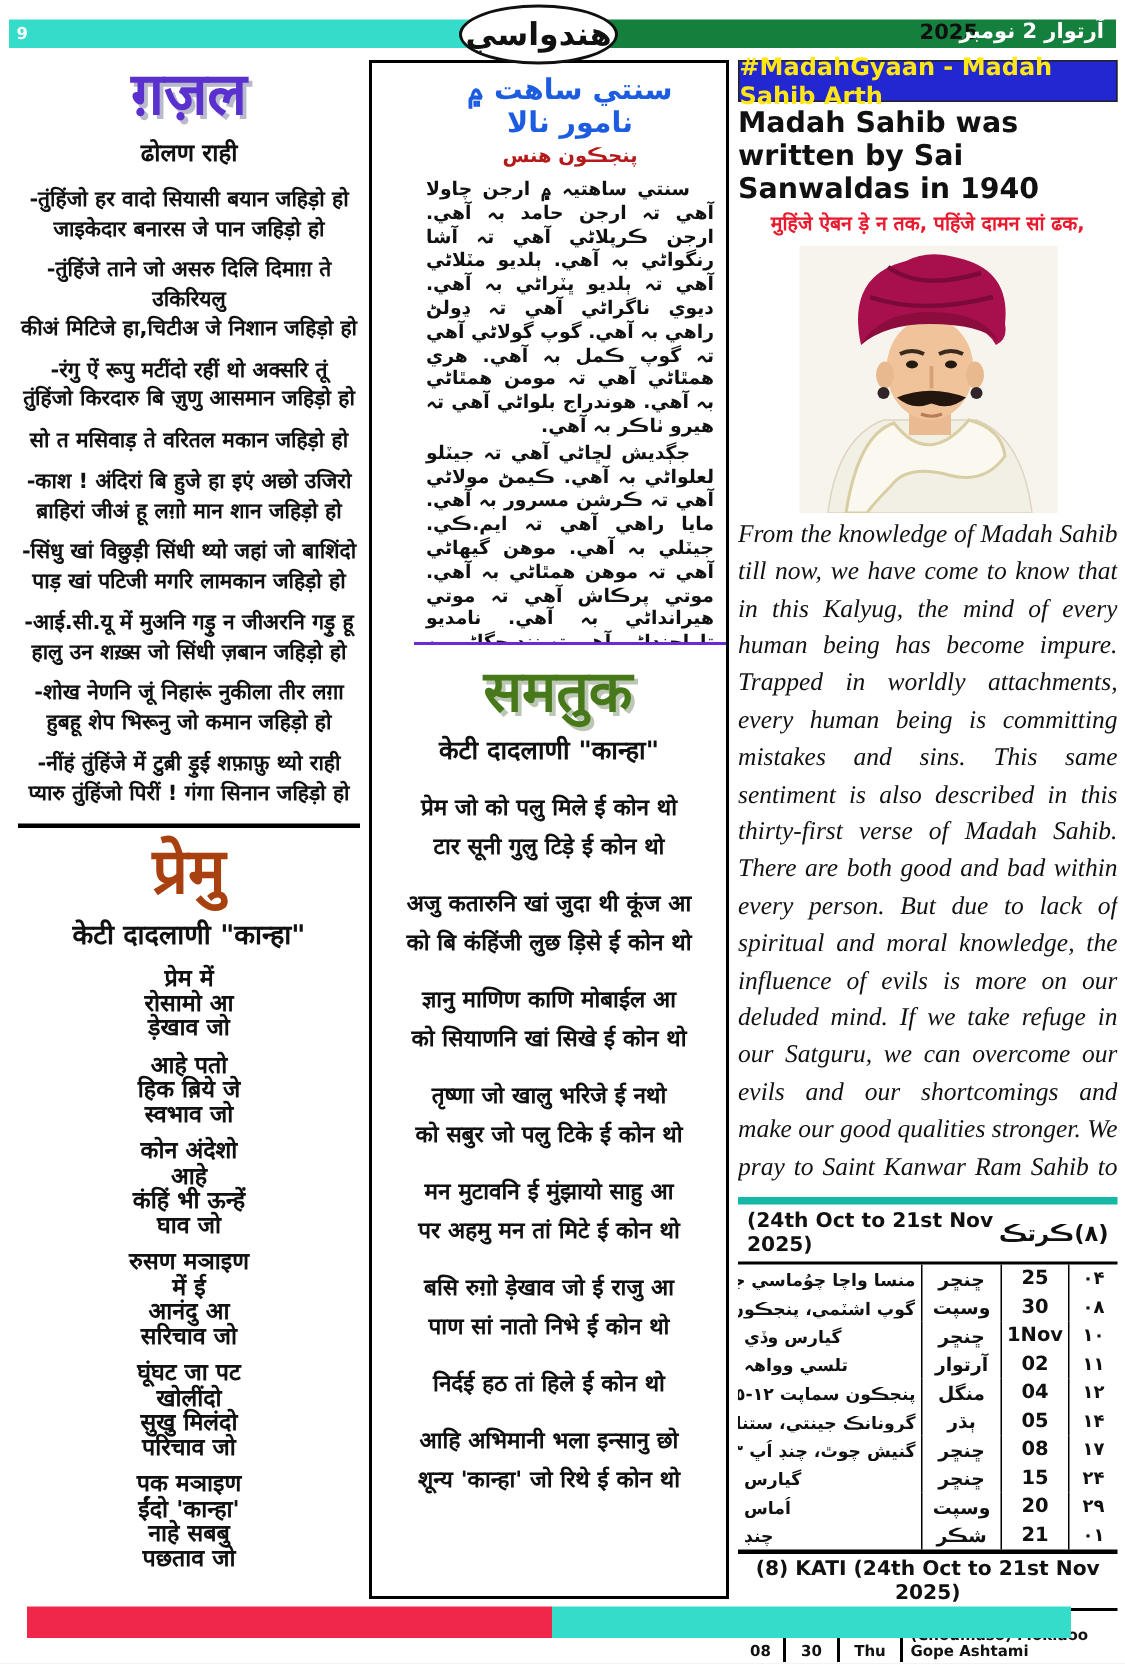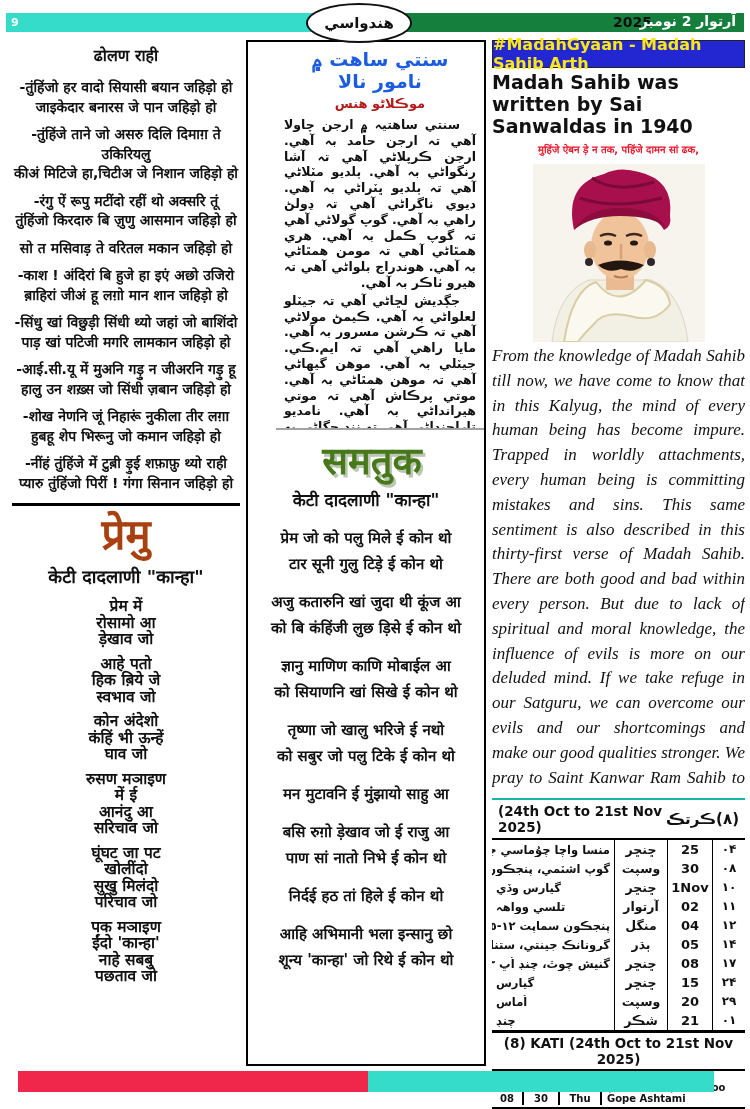--- a/index.html
+++ b/index.html
@@ -8,61 +8,61 @@
 
   
   .topbar{position:absolute;top:13px;left:6px;width:738px;height:19px;display:flex;}
   .topbar-teal{width:326px;height:100%;background:#35dcc9;display:flex;align-items:center;}
   .topbar-red{flex:1;height:100%;background:#15803d;position:relative;}
   .pagenum{color:#fff;font-size:11px;font-weight:bold;padding-left:5px;}
   .year{position:absolute;right:92px;top:1px;color:#101010;font-size:14px;font-weight:bold;}
   .date-urdu{position:absolute;right:8px;top:0px;color:#fff;font-size:14px;font-weight:bold;direction:rtl;}
   .masthead{position:absolute;left:306px;top:3px;width:102px;height:36px;background:#fff;
             border:2px solid #101010;border-radius:50%;display:flex;align-items:center;justify-content:center;z-index:5;}
-  .masthead span{font-size:15px;font-weight:bold;direction:rtl;}
+  .masthead span{font-size:21px;font-weight:bold;direction:rtl;}
 
   
   .col-left{position:absolute;left:12px;top:40px;width:228px;text-align:center;}
   .ghazal-title{font-size:39px;line-height:44px;font-weight:bold;color:#5a30cf;
                 text-shadow:2.5px 2.5px 0 #b9b9cc;margin:2px 0 4px 0;}
   .poem-author{font-size:16px;font-weight:bold;margin:4px 0 12px 0;}
   .couplet{margin-bottom:8px;}
   .g-line{font-size:14px;line-height:19.5px;font-weight:600;}
   .left-rule{border:none;border-top:3px solid #000;margin:10px 0 2px 0;}
   .premu-title{font-size:42px;line-height:50px;font-weight:bold;color:#a8400f;margin:4px 0 2px 0;}
   .premu-author{font-size:18px;font-weight:bold;margin:4px 0 10px 0;}
   .stanza{margin-bottom:8px;}
   .p-line{font-size:15.5px;line-height:16.5px;font-weight:600;}
 
   
   .col-mid{position:absolute;left:246px;top:40px;width:240px;height:1026px;border:2px solid #000;box-sizing:border-box;}
-  .sindhi-article{height:388px;border-bottom:2px solid #a3a3a3;box-sizing:border-box;
+  .sindhi-article{height:388px;border-bottom:2px solid #6d28d9;box-sizing:border-box;
                   padding:4px 8px;overflow:hidden;direction:rtl;margin-left:28px;}
   .sindhi-title{text-align:center;color:#1c5ce0;font-size:19px;font-weight:bold;margin:2px 0 4px 0;}
   .sindhi-author{text-align:center;color:#b51a1a;font-size:13px;font-weight:bold;margin:0 0 6px 0;}
   .sindhi-article p{margin:0 0 2px 0;font-size:12.5px;line-height:15.8px;font-weight:600;
                     text-align:justify;text-indent:16px;}
   .samtuk{padding-top:6px;text-align:center;overflow:hidden;}
   .samtuk-title{font-size:38px;line-height:46px;font-weight:bold;color:#47791b;
                 text-shadow:2.5px 2.5px 0 #bcc6b4;margin:2px 0 2px 12px;}
   .samtuk-author{font-size:17px;font-weight:bold;margin:4px 0 14px 0;}
   .s-couplet{margin-bottom:12px;}
   .s-line{font-size:15px;line-height:26px;font-weight:600;}
 
   
   .col-right{position:absolute;left:492px;top:40px;width:253px;}
   .madah-header{background:#2327d2;border:1px solid #222;height:26px;display:flex;align-items:center;justify-content:center;}
   .madah-header span{color:#ffe716;font-size:16px;font-weight:bold;}
   .madah-sub{font-size:19px;font-weight:bold;text-align:left;margin-top:3px;}
-  .madah-verse{color:#ea1a2e;font-size:10px;font-weight:bold;text-align:center;line-height:19px;margin-top:3px;}
+  .madah-verse{color:#ea1a2e;font-size:13px;font-weight:bold;text-align:center;line-height:19px;margin-top:3px;}
   .portrait{width:172px;height:178px;margin:5px auto 2px auto;background:#f7f4ee;}
   .english{font-family:"Liberation Serif","DejaVu Serif",serif;font-style:italic;
            font-size:17px;line-height:24.8px;text-align:justify;margin:2px 0 0 0;height:450px;overflow:hidden;}
 
-  .panchang{margin-top:4px;border-top:2px solid #14b8a6;border-bottom:3px solid #000;}
+  .panchang{margin-top:4px;border-top:5px solid #14b8a6;border-bottom:3px solid #000;}
   .panchang-head{display:flex;align-items:center;justify-content:space-between;
                  border-bottom:2px solid #000;padding:3px 6px;}
   .panchang-range{font-size:13.5px;font-weight:bold;}
   .panchang-month{font-size:15px;font-weight:bold;direction:rtl;}
   .pan-row{display:flex;align-items:center;height:19px;}
   .pan-event{flex:1;direction:rtl;text-align:left;font-size:11.5px;font-weight:600;padding:0 4px;
              white-space:nowrap;overflow:hidden;}
   .pan-day{width:52px;text-align:center;font-size:12.5px;font-weight:600;direction:rtl;
            border-left:1.5px solid #000;height:100%;line-height:19px;}
   .pan-date{width:44px;text-align:center;font-size:13px;font-weight:bold;
@@ -96,20 +96,21 @@
     <div class="topbar-red">
       <span class="year">2025</span>
       <span class="date-urdu">آرتوار 2 نومبر</span>
     </div>
   </div>
   <div class="masthead">
     <span>هندواسي</span>
   </div>
 
   <section class="col-left">
+    <h1 class="ghazal-title">ग़ज़ल</h1>
     <div class="poem-author">ढोलण राही</div>
 
     <div class="couplet">
       <div class="g-line">-तुंहिंजो हर वादो सियासी बयान जहिड़ो हो</div>
       <div class="g-line">जाइकेदार बनारस जे पान जहिड़ो हो</div>
     </div>
     <div class="couplet">
       <div class="g-line">-तुंहिंजे ताने जो असरु दिलि दिमाग़ ते उकिरियलु</div>
       <div class="g-line">कीअं मिटिजे हा,चिटीअ जे निशान जहिड़ो हो</div>
     </div>
@@ -151,20 +152,21 @@
       <div class="p-line">रोसामो आ</div>
       <div class="p-line">ड़ेखाव जो</div>
     </div>
     <div class="stanza">
       <div class="p-line">आहे पतो</div>
       <div class="p-line">हिक ब़िये जे</div>
       <div class="p-line">स्वभाव जो</div>
     </div>
     <div class="stanza">
       <div class="p-line">कोन अंदेशो</div>
+      <div class="p-line">आहे</div>
       <div class="p-line">कंहिं भी ऊन्हें</div>
       <div class="p-line">घाव जो</div>
     </div>
     <div class="stanza">
       <div class="p-line">रुसण मञाइण</div>
       <div class="p-line">में ई</div>
       <div class="p-line">आनंदु आ</div>
       <div class="p-line">सरिचाव जो</div>
     </div>
     <div class="stanza">
@@ -177,21 +179,21 @@
       <div class="p-line">पक मञाइण</div>
       <div class="p-line">ईंदो 'कान्हा'</div>
       <div class="p-line">नाहे सबबु</div>
       <div class="p-line">पछताव जो</div>
     </div>
   </section>
 
   <section class="col-mid">
     <div class="sindhi-article">
       <div class="sindhi-title">سنتي ساهت ۾ نامور نالا</div>
-      <div class="sindhi-author">موڪلاڻو هنس</div>
+      <div class="sindhi-author">پنجڪون هنس</div>
       <p>سنتي ساهتيہ ۾ ارجن چاولا آهي تہ ارجن حامد بہ آهي. ارجن ڪرپلاڻي آهي تہ آشا رنگواڻي بہ آهي. ٻلديو مٽلاڻي آهي تہ ٻلديو ڀٽراڻي بہ آهي. ديوي ناگراڻي آهي تہ ڍولڻ راهي بہ آهي. گوپ گولاڻي آهي تہ گوپ ڪمل بہ آهي. هري همٿاڻي آهي تہ مومن همٿاڻي بہ آهي. هوندراج بلواڻي آهي تہ هيرو ٺاڪر بہ آهي.</p>
       <p>جڳديش لڇاڻي آهي تہ جيٽلو لعلواڻي بہ آهي. ڪيمڻ مولاڻي آهي تہ ڪرشن مسرور بہ آهي. مايا راهي آهي تہ ايم.ڪي. جيٽلي بہ آهي. موهن گيهاڻي آهي تہ موهن همٿاڻي بہ آهي. موتي پرڪاش آهي تہ موتي هيرانداڻي بہ آهي. نامديو تاراچنداڻي آهي تہ ننڊ چڳاڻي بہ آهي. ننڊ زويري آهي تہ ناري لڇاڻي بہ آهي. پدم شرما آهي تہ پونم هيرو بہ آهي. پريم پرڪاش آهي تہ پريتم ورياڻي بہ آهي. صابو رياجمواڻي آهي تہ سريش روهڙا بہ آهي.</p>
 
     </div>
 
     <div class="samtuk">
       <h1 class="samtuk-title">समतुक</h1>
       <div class="samtuk-author">केटी दादलाणी "कान्हा"</div>
 
       <div class="s-couplet">
@@ -205,20 +207,21 @@
       <div class="s-couplet">
         <div class="s-line">ज्ञानु माणिण काणि मोबाईल आ</div>
         <div class="s-line">को सियाणनि खां सिखे ई कोन थो</div>
       </div>
       <div class="s-couplet">
         <div class="s-line">तृष्णा जो खालु भरिजे ई नथो</div>
         <div class="s-line">को सबुर जो पलु टिके ई कोन थो</div>
       </div>
       <div class="s-couplet">
         <div class="s-line">मन मुटावनि ई मुंझायो साहु आ</div>
+        <div class="s-line">पर अहमु मन तां मिटे ई कोन थो</div>
       </div>
       <div class="s-couplet">
         <div class="s-line">बसि रुग़ो ड़ेखाव जो ई राजु आ</div>
         <div class="s-line">पाण सां नातो निभे ई कोन थो</div>
       </div>
       <div class="s-couplet">
         <div class="s-line">निर्दई हठ तां हिले ई कोन थो</div>
       </div>
       <div class="s-couplet">
         <div class="s-line">आहि अभिमानी भला इन्सानु छो</div>

